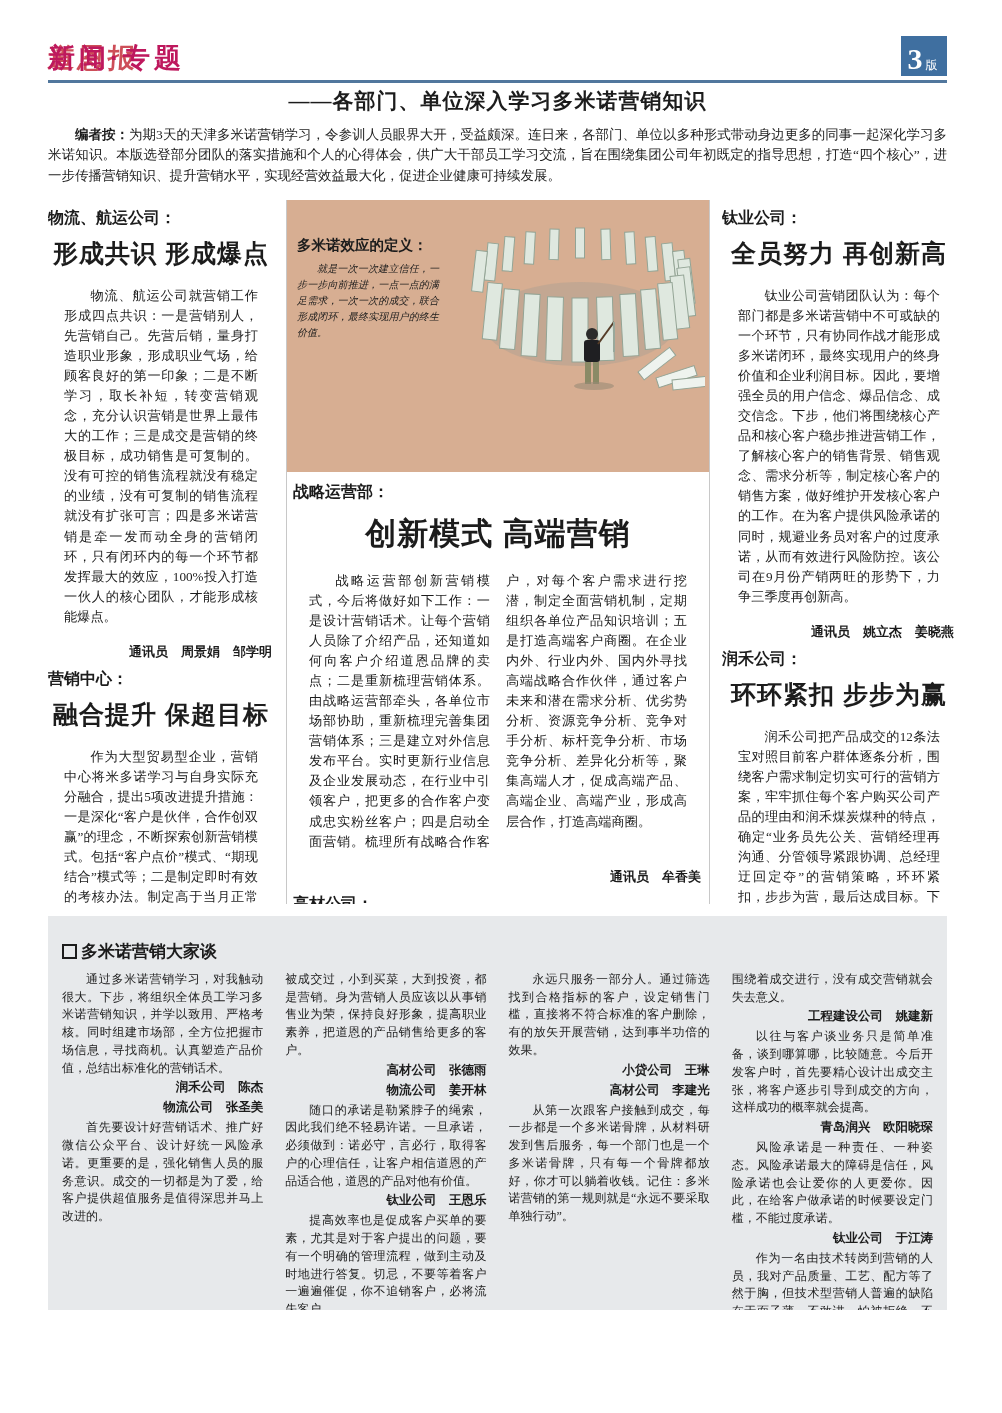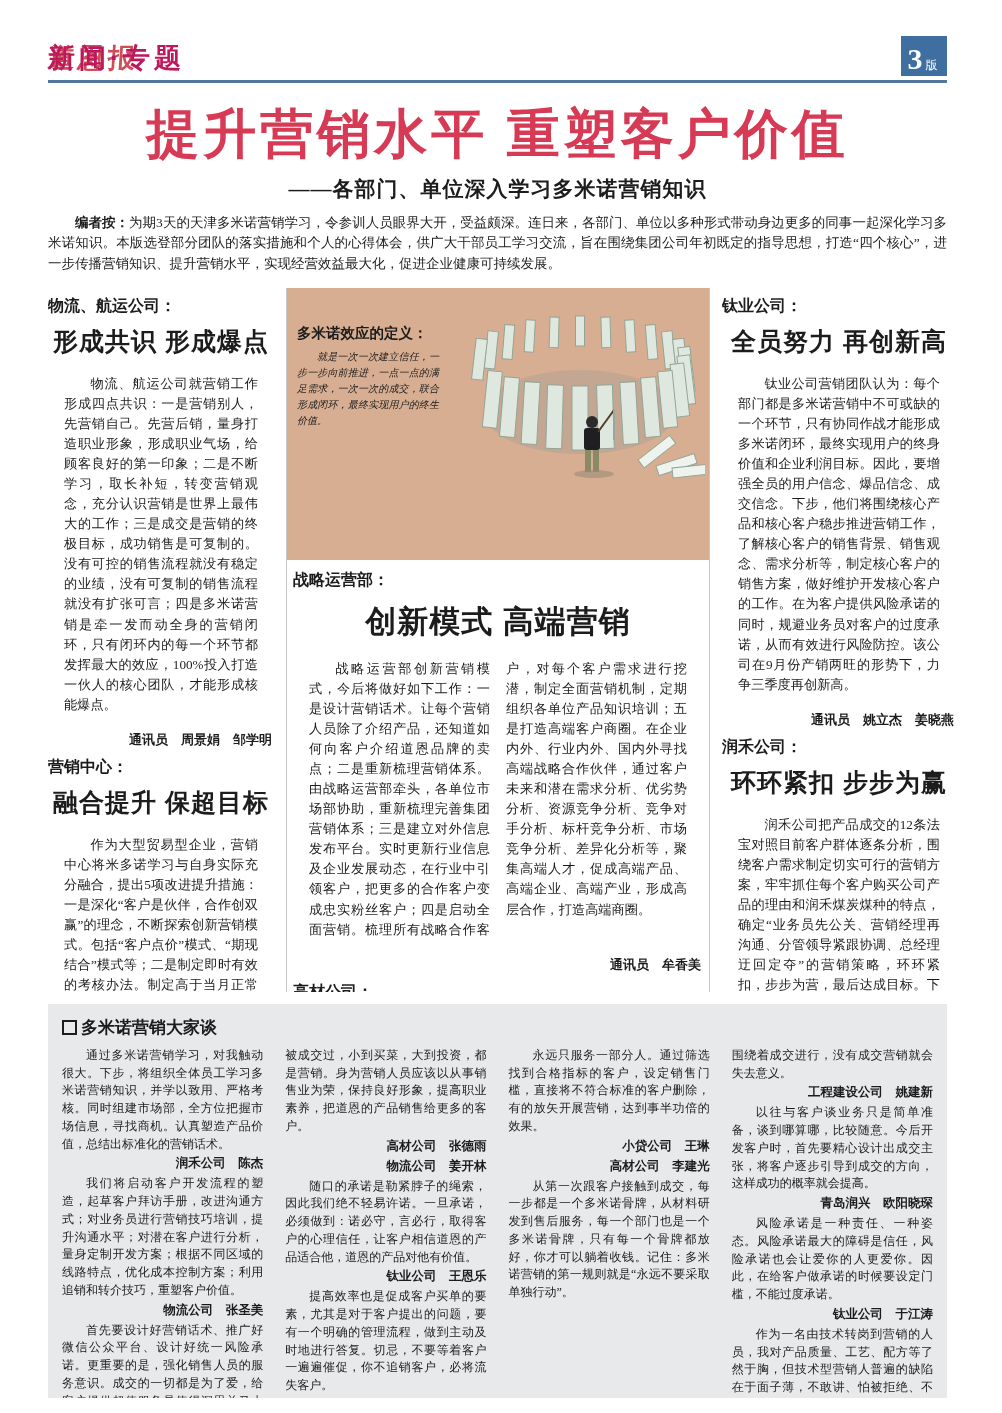--- a/index.html
+++ b/index.html
@@ -42,21 +42,21 @@
           font-family:"Liberation Sans",sans-serif;}
 
   
   .domino-box{margin:4px -10px 10px;background:#d7ae92;height:248px;display:flex;padding:14px 8px 10px 14px;box-sizing:content-box;}
   .domino-text{width:142px;flex:0 0 142px;padding-top:22px;}
   .dt-title{font-weight:bold;font-size:14.5px;font-family:"Liberation Sans",sans-serif;margin-bottom:6px;}
   .dt-body{font-size:10px;line-height:1.6;text-align:justify;text-indent:2em;font-style:italic;}
   .domino-art{flex:1;}
 
   
-  .talks{margin-top:12px;background:#e7e9eb;padding:12px 14px 14px;height:394px;box-sizing:border-box;overflow:hidden;}
+  .talks{margin-top:12px;background:#e7e9eb;padding:24px 14px 14px;height:394px;box-sizing:border-box;overflow:hidden;}
   .talks-title{font-family:"Liberation Sans",sans-serif;font-weight:bold;font-size:17px;margin-bottom:8px;
                display:flex;align-items:center;}
   .sq-icon{display:inline-block;width:11px;height:11px;border:2px solid #1c1c1c;margin-right:4px;}
   .talks-grid{display:grid;grid-template-columns:repeat(4,1fr);column-gap:22px;}
   .t-body{margin:0;font-size:12px;line-height:1.48;text-align:justify;text-indent:2em;}
   .t-author{text-align:right;font-family:"Liberation Sans",sans-serif;font-weight:bold;
             font-size:12.5px;margin:2px 0 3px;}
 </style>
 </head>
 <body>
@@ -66,21 +66,20 @@
   <div class="hdr">
     <span class="masthead">道恩报</span>
     <span class="section-title">新闻·专题</span>
     <span class="pagenum">
       <span class="num">3</span>
       <span class="ban">版</span>
     </span>
   </div>
   <hr class="hdr-rule">
 
-  <h1 class="main-headline">提升营销水平  重塑客户价值</h1>
   <div class="sub-headline">——各部门、单位深入学习多米诺营销知识</div>
 
   <p class="editor-note"><b>编者按：</b><span>为期3天的天津多米诺营销学习，令参训人员眼界大开，受益颇深。连日来，各部门、单位以多种形式带动身边更多的同事一起深化学习多米诺知识。本版选登部分团队的落实措施和个人的心得体会，供广大干部员工学习交流，旨在围绕集团公司年初既定的指导思想，打造“四个核心”，进一步传播营销知识、提升营销水平，实现经营效益最大化，促进企业健康可持续发展。</span></p>
 
   <div class="main-grid">
 
     <div class="col">
       <div class="org-label">物流、航运公司：</div>
       <h3 class="art-headline">形成共识  形成爆点</h3>
       <p class="article-body">物流、航运公司就营销工作形成四点共识：一是营销别人，先营销自己。先营后销，量身打造职业形象，形成职业气场，给顾客良好的第一印象；二是不断学习，取长补短，转变营销观念，充分认识营销是世界上最伟大的工作；三是成交是营销的终极目标，成功销售是可复制的。没有可控的销售流程就没有稳定的业绩，没有可复制的销售流程就没有扩张可言；四是多米诺营销是牵一发而动全身的营销闭环，只有闭环内的每一个环节都发挥最大的效应，100%投入打造一伙人的核心团队，才能形成核能爆点。</p>
@@ -161,21 +160,20 @@
 
   <section class="talks">
     <div class="talks-title">
       <span class="sq-icon"></span>
       <span>多米诺营销大家谈</span>
     </div>
     <div class="talks-grid">
       <div class="t-col">
         <p class="t-body">通过多米诺营销学习，对我触动很大。下步，将组织全体员工学习多米诺营销知识，并学以致用、严格考核。同时组建市场部，全方位把握市场信息，寻找商机。认真塑造产品价值，总结出标准化的营销话术。</p>
         <div class="t-author">润禾公司　陈杰</div>
-        <p class="t-body">我们将启动客户开发流程的塑造，起草客户拜访手册，改进沟通方式；对业务员进行营销技巧培训，提升沟通水平；对潜在客户进行分析，量身定制开发方案；根据不同区域的线路特点，优化成本控制方案；利用追销和转介技巧，重塑客户价值。</p>
         <div class="t-author">物流公司　张圣美</div>
         <p class="t-body">首先要设计好营销话术、推广好微信公众平台、设计好统一风险承诺。更重要的是，强化销售人员的服务意识。成交的一切都是为了爱，给客户提供超值服务是值得深思并马上改进的。</p>
 
       </div>
       <div class="t-col">
         <p class="t-body" style="text-indent:0;">被成交过，小到买菜，大到投资，都是营销。身为营销人员应该以从事销售业为荣，保持良好形象，提高职业素养，把道恩的产品销售给更多的客户。</p>
         <div class="t-author">高材公司　张德雨</div>
         <div class="t-author">物流公司　姜开林</div>
         <p class="t-body">随口的承诺是勒紧脖子的绳索，因此我们绝不轻易许诺。一旦承诺，必须做到：诺必守，言必行，取得客户的心理信任，让客户相信道恩的产品适合他，道恩的产品对他有价值。</p>
         <div class="t-author">钛业公司　王恩乐</div>

